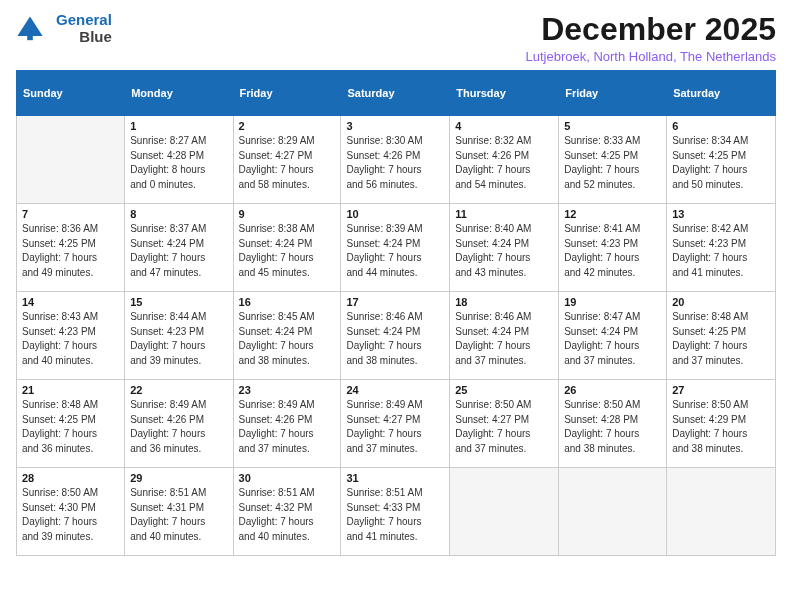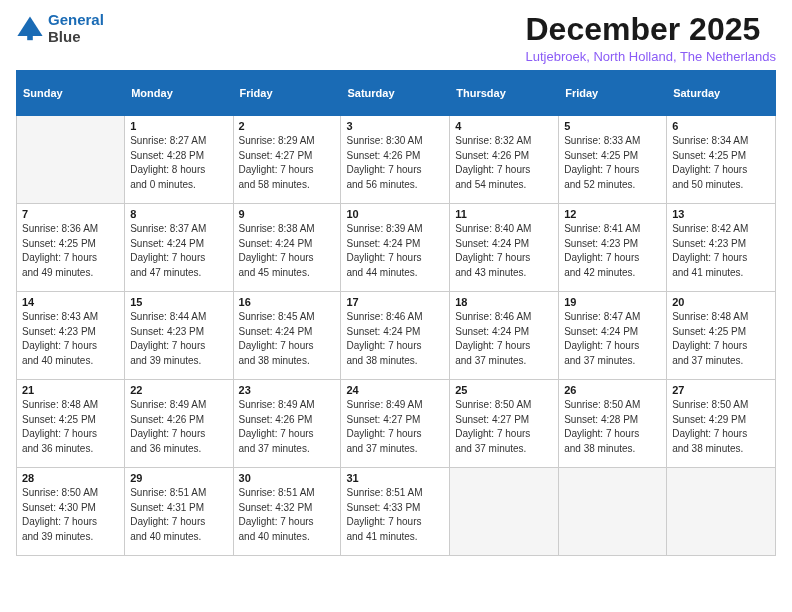--- a/index.html
+++ b/index.html
@@ -16,37 +16,38 @@
     }
     .header-row {
       display: flex;
       align-items: flex-start;
       justify-content: space-between;
       margin-bottom: 6px;
     }
     .logo {
       display: flex;
       align-items: center;
-      gap: 4px;
+      gap: 12px;
+      text-align: right;
     }
     .logo-text {
       font-size: 15px;
       font-weight: bold;
       color: #1a1a1a;
       line-height: 1.1;
     }
     .logo-text span {
       color: #1a6bb5;
     }
     .logo-icon {
       width: 28px;
       height: 28px;
     }
     .title-block {
-      text-align: left;
+      text-align: right;
     }
     .month-title {
       font-size: 32px;
       font-weight: bold;
       color: #1a1a1a;
       line-height: 1.1;
     }
     .subtitle {
       font-size: 13px;
       color: #8b5cf6;

